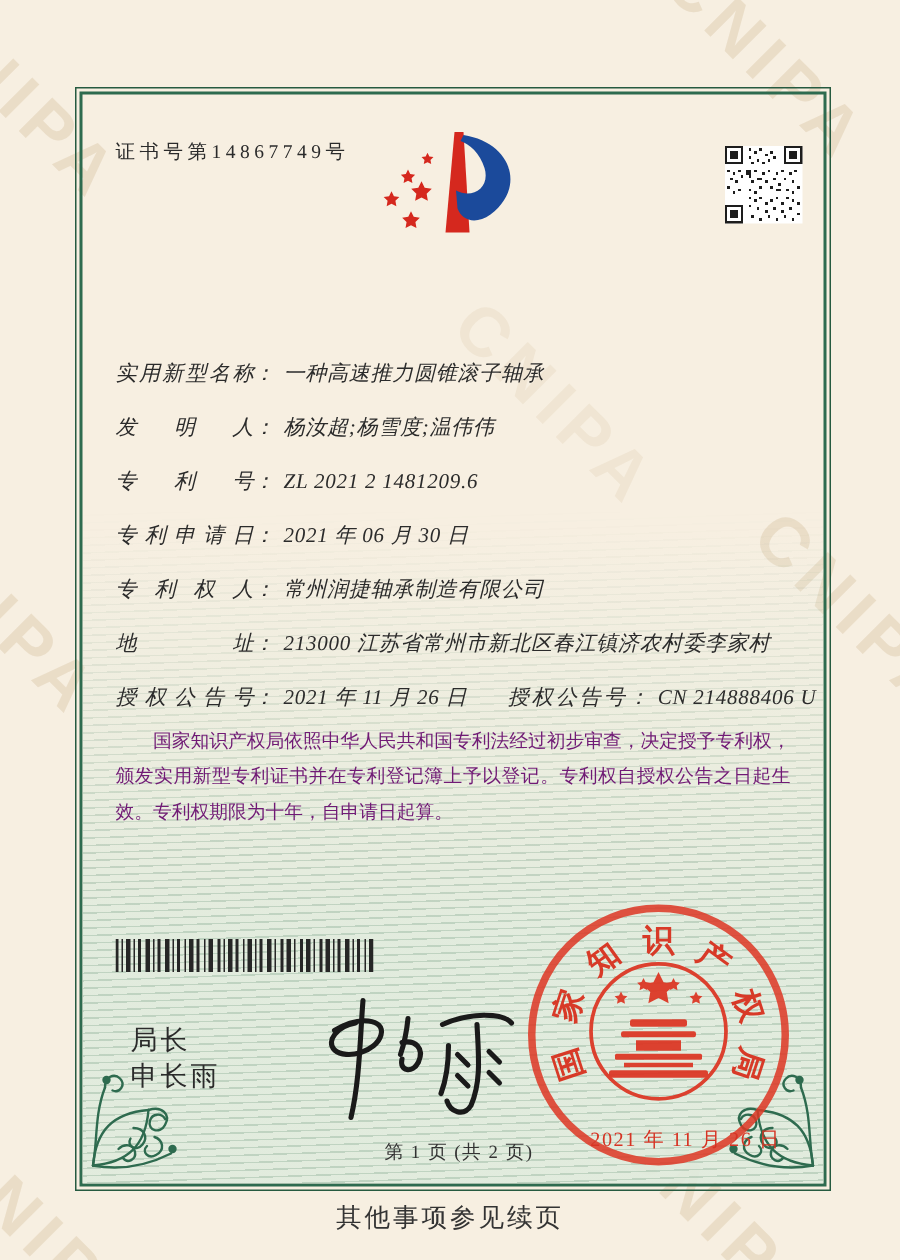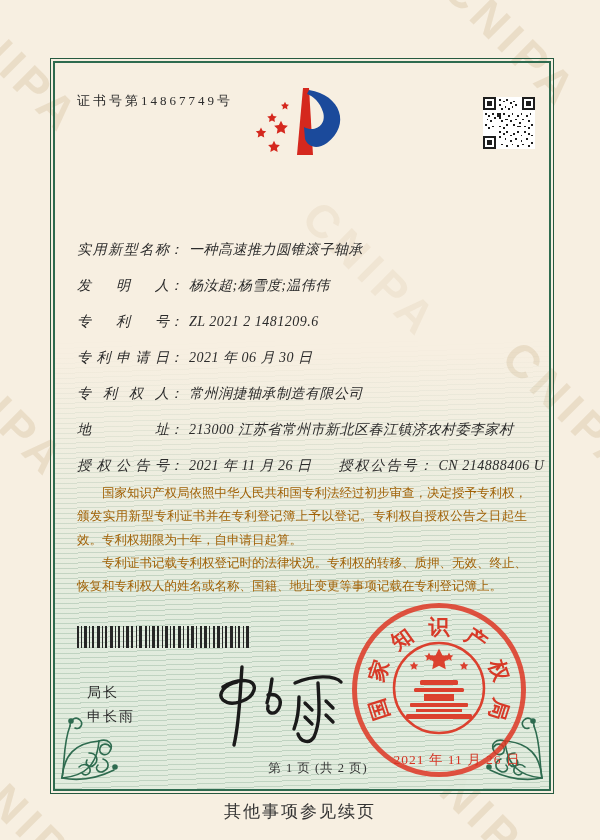--- a/index.html
+++ b/index.html
@@ -47,42 +47,42 @@
   .f-label{
     display:inline-block;width:92px;vertical-align:top;
     text-align:justify;text-align-last:justify;
   }
   .f-colon{display:inline-block;margin-right:6px;}
   .f-value{letter-spacing:0.5px;}
   .pair2{margin-left:27px;}
   .pair2 .f-label2{letter-spacing:2px;}
   .paras{
     position:absolute;left:22px;right:22px;top:420px;z-index:2;
-    font-size:12.5px;line-height:1.86;text-align:justify;color:#a16207;font-family:Liberation Mono, monospace;
+    font-size:12.5px;line-height:1.86;text-align:justify;color:#701a75;
   }
   .paras p{margin:0;text-indent:2em;}
   .barcode{position:absolute;left:22px;top:563px;width:172px;height:22px;z-index:2;}
-  .signer{position:absolute;left:32px;top:618px;z-index:2;font-size:14px;letter-spacing:2px;line-height:24px;}
+  .signer{position:absolute;left:32px;top:618px;z-index:2;font-size:18px;letter-spacing:2px;line-height:24px;}
   .sig{position:absolute;left:140px;top:592px;width:160px;height:100px;z-index:3;}
   .seal{
     position:absolute;left:297px;top:540px;width:174px;height:174px;z-index:4;
     border:5px solid rgba(222,55,37,0.9);border-radius:50%;box-sizing:border-box;
     opacity:0.95;
   }
   .seal-char{
     position:absolute;left:50%;top:50%;z-index:2;
     font-size:21px;font-weight:bold;color:#d8311f;
   }
   .emblem{position:absolute;left:50%;top:50%;transform:translate(-50%,-50%);z-index:1;}
   .seal-date{
     position:absolute;left:312px;top:688px;width:180px;text-align:center;z-index:5;
     font-size:13.5px;color:#d63424;letter-spacing:1px;white-space:nowrap;
   }
   .pagenum{
-    position:absolute;left:16px;top:697px;width:100%;text-align:center;z-index:2;
+    position:absolute;left:4px;top:697px;width:100%;text-align:center;z-index:2;
     font-size:12.5px;letter-spacing:1px;color:#333;
   }
   .flourish{position:absolute;bottom:4px;z-index:2;}
   .flourish.bl{left:4px;}
   .flourish.br{right:4px;transform:scaleX(-1);}
   .note{
     position:absolute;left:0;top:800px;width:100%;text-align:center;z-index:2;
     font-size:17px;letter-spacing:2px;color:#333;
   }
 </style>
@@ -223,21 +223,20 @@
       <div class="frow">
         <span class="f-label">地址</span><span class="f-colon">：</span><span class="f-value">213000 江苏省常州市新北区春江镇济农村委李家村</span>
       </div>
       <div class="frow">
         <span class="f-label">授权公告号</span><span class="f-colon">：</span><span class="f-value">2021 年 11 月 26 日</span><span class="pair2"><span class="f-label2">授权公告号</span><span class="f-colon">：</span><span class="f-value">CN 214888406 U</span></span>
       </div>
     </div>
 
     <div class="paras">
       <p>国家知识产权局依照中华人民共和国专利法经过初步审查，决定授予专利权，颁发实用新型专利证书并在专利登记簿上予以登记。专利权自授权公告之日起生效。专利权期限为十年，自申请日起算。</p>
-      <p>专利证书记载专利权登记时的法律状况。专利权的转移、质押、无效、终止、恢复和专利权人的姓名或名称、国籍、地址变更等事项记载在专利登记簿上。</p>
     </div>
 
     <div class="barcode">
       <svg width="172" height="22" viewBox="0 0 172 22">
         <g fill="#262626">
           <rect x="0" y="0" width="2" height="22"></rect>
             <rect x="4" y="0" width="1" height="22"></rect>
             <rect x="7" y="0" width="3" height="22"></rect>
             <rect x="12" y="0" width="1" height="22"></rect>
             <rect x="15" y="0" width="2" height="22"></rect>

